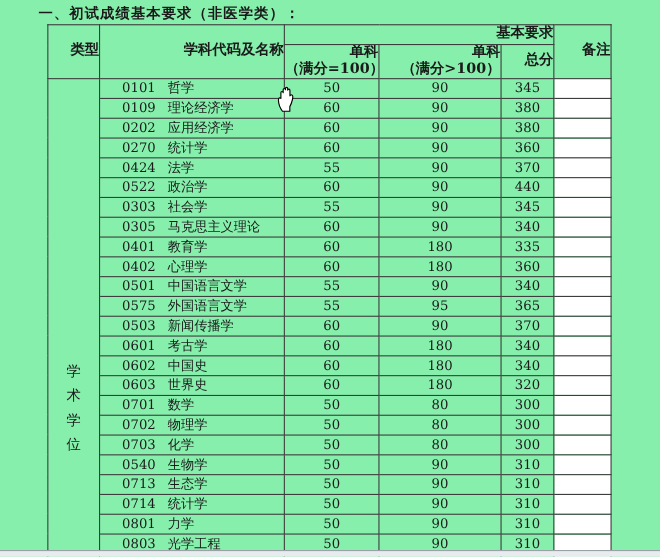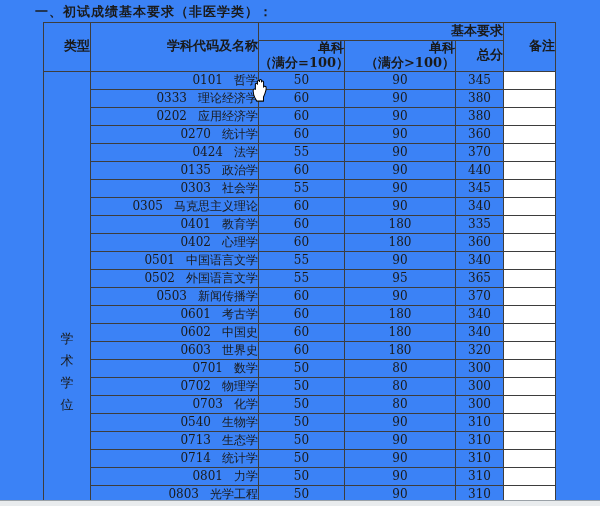--- a/index.html
+++ b/index.html
@@ -3,21 +3,21 @@
 <meta charset="utf-8">
 <style>
   html,body{margin:0;padding:0;}
   body{
     width:600px;height:506px;
     background:#ffffff;
     font-family:"DejaVu Serif","Liberation Serif",serif;
     color:#1a1a1a;
     overflow:hidden;
   }
-  .page{position:relative;width:600px;height:506px;background:#3b82f6;}
+  .page{position:relative;width:600px;height:506px;background:#86efac;}
   .title{
     position:absolute;left:35px;top:3px;
     font-size:13px;font-weight:bold;letter-spacing:1px;
     white-space:nowrap;
   }
   table.score-table{
     position:absolute;left:43px;top:22px;
     width:512px;height:478px;
     border-collapse:collapse;table-layout:fixed;
     font-size:12px;
@@ -29,21 +29,21 @@
   }
   .score-table thead th{
     font-weight:bold;text-align:right;vertical-align:middle;
     font-size:13px;line-height:1.15;
   }
   tr.hrow1{height:18px;}
   tr.hrow2{height:30px;}
   .score-table tbody tr{height:17px;}
   td.type-cell{vertical-align:top;text-align:center;}
   .vtext{margin-top:256px;font-size:13px;line-height:22px;font-weight:normal;}
-  td.subject-cell{text-align:right;padding-left:7px;margin-top:20px;}
+  td.subject-cell{text-align:left;padding-left:20px;margin-top:20px;}
   td.subject-cell .code{display:inline-block;min-width:30px;}
   td.subject-cell .name{margin-left:11px;}
   td.num{text-align:center;}
   td.remark-cell{background:#ffffff;}
   .hand-cursor{
     position:absolute;left:249px;top:75px;width:23px;height:28px;z-index:5;
     pointer-events:none;
   }
   .bottom-strip{
     position:absolute;left:0;top:500px;width:600px;height:6px;
@@ -95,21 +95,21 @@
               <div>位</div>
             </div>
           </td>
           <td class="subject-cell"><span class="code">0101</span><span class="name">哲学</span></td>
           <td class="num">50</td>
           <td class="num">90</td>
           <td class="num">345</td>
           <td class="remark-cell"></td>
         </tr>
         <tr>
-          <td class="subject-cell"><span class="code">0333</span><span class="name">理论经济学</span></td>
+          <td class="subject-cell"><span class="code">0109</span><span class="name">理论经济学</span></td>
           <td class="num">60</td>
           <td class="num">90</td>
           <td class="num">380</td>
           <td class="remark-cell"></td>
         </tr>
         <tr>
           <td class="subject-cell"><span class="code">0202</span><span class="name">应用经济学</span></td>
           <td class="num">60</td>
           <td class="num">90</td>
           <td class="num">380</td>
@@ -123,21 +123,21 @@
           <td class="remark-cell"></td>
         </tr>
         <tr>
           <td class="subject-cell"><span class="code">0424</span><span class="name">法学</span></td>
           <td class="num">55</td>
           <td class="num">90</td>
           <td class="num">370</td>
           <td class="remark-cell"></td>
         </tr>
         <tr>
-          <td class="subject-cell"><span class="code">0135</span><span class="name">政治学</span></td>
+          <td class="subject-cell"><span class="code">0522</span><span class="name">政治学</span></td>
           <td class="num">60</td>
           <td class="num">90</td>
           <td class="num">440</td>
           <td class="remark-cell"></td>
         </tr>
         <tr>
           <td class="subject-cell"><span class="code">0303</span><span class="name">社会学</span></td>
           <td class="num">55</td>
           <td class="num">90</td>
           <td class="num">345</td>
@@ -165,21 +165,21 @@
           <td class="remark-cell"></td>
         </tr>
         <tr>
           <td class="subject-cell"><span class="code">0501</span><span class="name">中国语言文学</span></td>
           <td class="num">55</td>
           <td class="num">90</td>
           <td class="num">340</td>
           <td class="remark-cell"></td>
         </tr>
         <tr>
-          <td class="subject-cell"><span class="code">0502</span><span class="name">外国语言文学</span></td>
+          <td class="subject-cell"><span class="code">0575</span><span class="name">外国语言文学</span></td>
           <td class="num">55</td>
           <td class="num">95</td>
           <td class="num">365</td>
           <td class="remark-cell"></td>
         </tr>
         <tr>
           <td class="subject-cell"><span class="code">0503</span><span class="name">新闻传播学</span></td>
           <td class="num">60</td>
           <td class="num">90</td>
           <td class="num">370</td>

